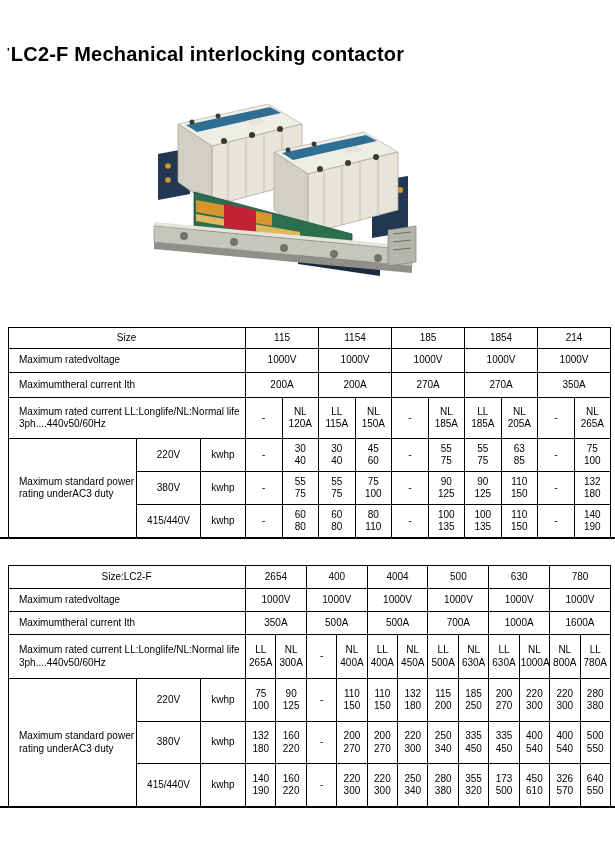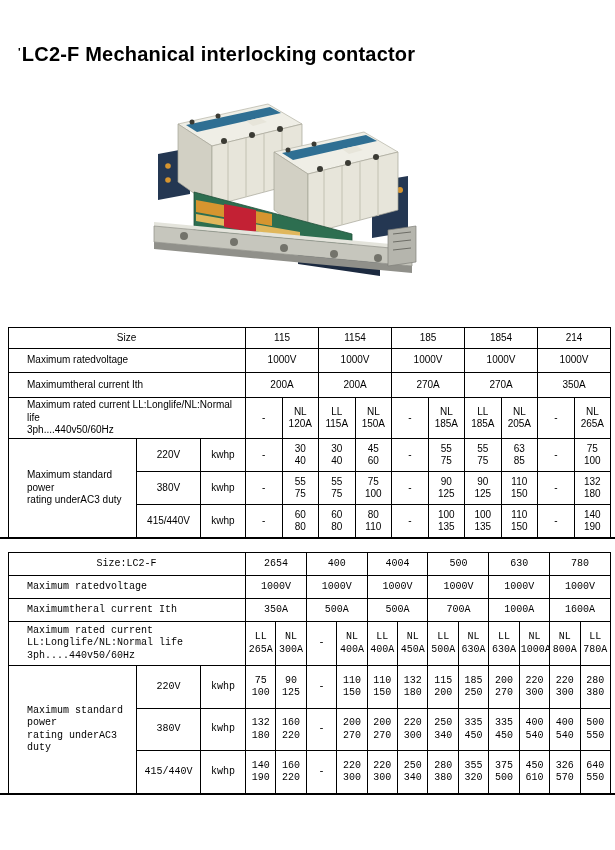--- a/index.html
+++ b/index.html
@@ -2,35 +2,35 @@
 <html><head>
 <meta charset="utf-8">
 <style>
   html,body{margin:0;padding:0;}
   body{
     width:615px;height:850px;background:#ffffff;color:#000;
     font-family:"Liberation Sans", sans-serif;
     position:relative;overflow:hidden;
   }
   .title{
-    position:absolute;top:30px;left:18px;
+    position:absolute;top:30px;left:7px;
     font-size:20px;font-weight:700;white-space:nowrap;letter-spacing:0.2px;
   }
   .tick{font-size:11px;position:relative;top:-5px;margin-right:1px;font-weight:700;}
   .photo{position:absolute;left:148px;top:92px;width:315px;height:214px;}
   #tables-root{position:absolute;top:327px;left:0;width:568px;}
   table.spec{border-collapse:collapse;table-layout:fixed;width:602px;margin-left:8px;background:#fff;}
   table.spec td{
     border:1px solid #000;font-size:10px;line-height:12.5px;text-align:center;
     padding:0 1px;vertical-align:middle;overflow:hidden;
   }
-  table.spec td.lbl{text-align:left;padding-left:18px;}
+  table.spec td.lbl{text-align:left;padding-left:10px;}
   table.spec td.lblc{text-align:center;padding-left:0;}
   .fullrule{width:615px;height:2px;background:#000;margin-top:-1px;}
-  .t2gap{margin-top:13px;font-family:Liberation Mono, monospace;}
+  .t2gap{margin-top:26px;}
 </style>
 </head>
 <body>
 
 <div>
 
   <h1 class="title"><span class="tick">'</span><span>LC2-F Mechanical interlocking contactor</span></h1>
 
   <div class="photo">
     <svg width="315" height="214" viewBox="0 0 315 214">
@@ -647,21 +647,21 @@
               </td>
               <td>
                 <div>280</div>
                 <div>380</div>
               </td>
               <td>
                 <div>355</div>
                 <div>320</div>
               </td>
               <td>
-                <div>375</div>
+                <div>173</div>
                 <div>500</div>
               </td>
               <td>
                 <div>450</div>
                 <div>610</div>
               </td>
               <td>
                 <div>326</div>
                 <div>570</div>
               </td>

